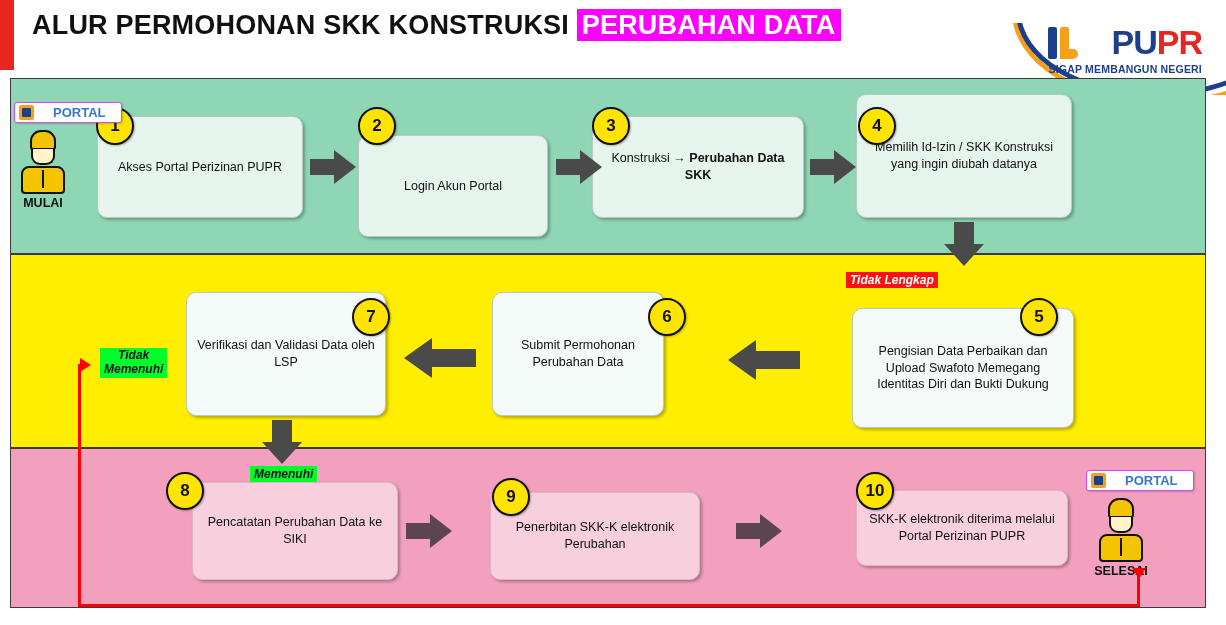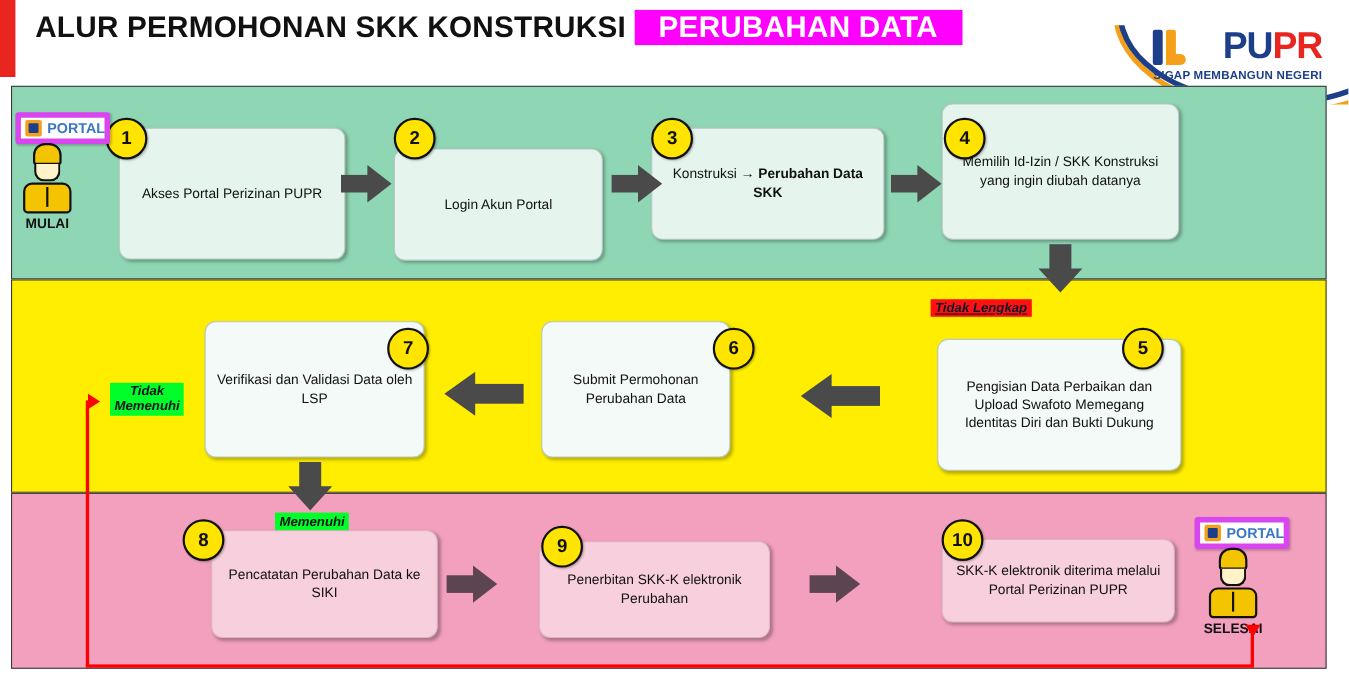--- a/index.html
+++ b/index.html
@@ -15,21 +15,21 @@
   
   .left-red-bar{
     position:absolute;left:0;top:0;width:14px;height:70px;background:#e8251f;
   }
   .title{
     position:absolute;left:32px;top:10px;
     font-size:27px;font-weight:bold;letter-spacing:.2px;color:#111;
     white-space:nowrap;
   }
   .title .hl{
-    background:#ff00ff;color:#ffffff;padding:1px 22px;
+    background:#ff00ff;color:#ffffff;padding:1px 5px;
   }
   .logo-wrap{
     position:absolute;right:0;top:0;width:300px;height:72px;overflow:hidden;margin-top:23px;
   }
   .logo-arc{
     position:absolute;right:-70px;top:-96px;width:280px;height:170px;
     border:5px solid #1d3f8a;border-radius:50%;
     box-sizing:border-box;
   }
   .logo-arc2{
@@ -94,27 +94,27 @@
 
   .arrow-d{position:absolute;width:40px;height:44px;z-index:4;}
   .arrow-d .shaft{position:absolute;left:10px;top:0;width:20px;height:24px;background:#4a4a4a;}
   .arrow-d .head{position:absolute;left:0;top:22px;width:0;height:0;border-left:20px solid transparent;border-right:20px solid transparent;border-top:22px solid #4a4a4a;}
 
   
   .lbl{
     position:absolute;font-size:12px;font-weight:bold;font-style:italic;
     padding:1px 4px;z-index:7;white-space:nowrap;
   }
-  .lbl.red{background:#ff1111;color:#0f172a;text-decoration:underline;}
+  .lbl.red{background:#ff1111;color:#ffffff;}
   .lbl.green{background:#00ff2a;color:#111111;}
 
   
   .portal{
-    position:absolute;background:#ffffff;border:5px solid #d946ef;border-radius:3px;
-    padding:2px 0 2px 4px;display:flex;align-items:center;gap:5px;
+    position:absolute;background:#ffffff;border:1px solid #d946ef;border-radius:3px;
+    padding:2px 16px 2px 4px;display:flex;align-items:center;gap:19px;
     font-size:13px;font-weight:bold;color:#3b76c4;z-index:7;
     box-shadow:1px 1px 2px rgba(0,0,0,.2);
   }
   .portal .pic{width:15px;height:15px;background:#f5a01a;border-radius:2px;position:relative;}
   .portal .pic::after{content:"";position:absolute;left:3px;top:3px;width:9px;height:9px;background:#1d3f8a;border-radius:1px;}
   .person{position:absolute;width:62px;text-align:center;z-index:7;}
   .person .head{width:22px;height:16px;background:#f5c400;border:2px solid #111;border-radius:11px 11px 3px 3px;margin:0 auto;}
   .person .face{width:20px;height:14px;background:#fff4c9;border:2px solid #111;border-top:none;border-radius:0 0 9px 9px;margin:-1px auto 0;}
   .person .body{width:40px;height:24px;background:#f5c400;border:2px solid #111;border-radius:8px 8px 4px 4px;margin:1px auto 0;position:relative;}
   .person .body::before{content:"";position:absolute;left:50%;top:2px;width:2px;height:18px;background:#111;transform:translateX(-1px);}
@@ -161,21 +161,21 @@
     <span class="pic"></span>
     <span>PORTAL</span>
   </div>
   <div class="person" style="left:12px;top:130px;">
     <div class="head"></div>
       <div class="face"></div>
       <div class="body"></div>
     <div class="cap">MULAI</div>
   </div>
 
-  <div class="box" style="left:108px;top:116px;width:206px;height:120px;">
+  <div class="box" style="left:97px;top:116px;width:206px;height:102px;">
     <span>Akses Portal Perizinan PUPR</span>
   </div>
   <div class="step" style="left:96px;top:107px;">
       <span>1</span>
     </div>
 
   <div class="arrow-r" style="left:310px;top:150px;">
       <div class="shaft"></div>
       <div class="head"></div>
     </div>

